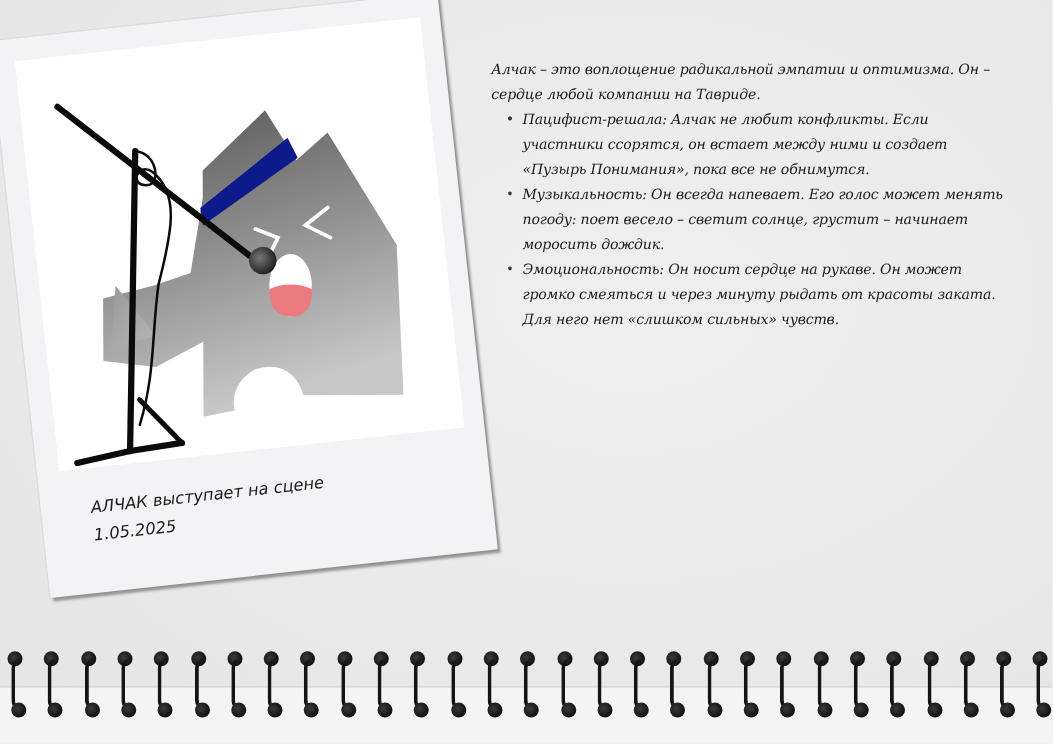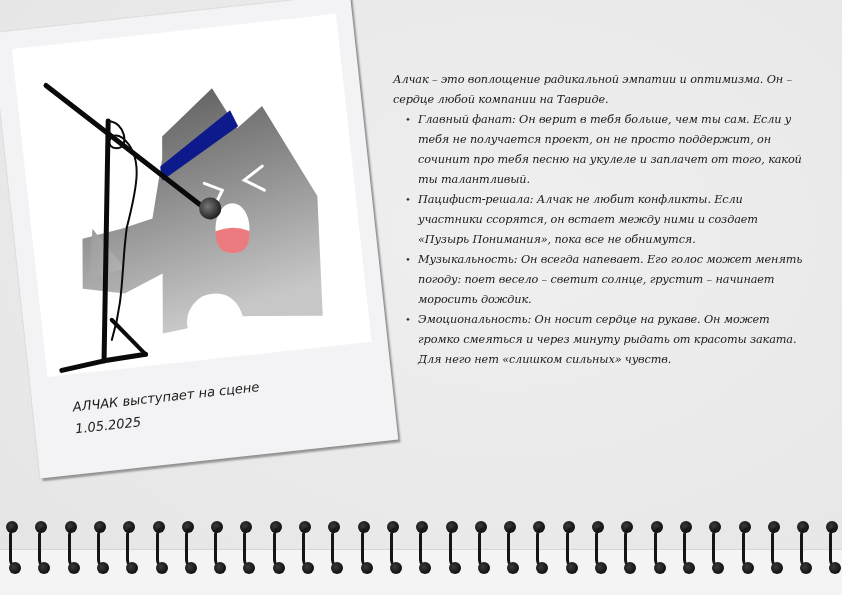--- a/index.html
+++ b/index.html
@@ -29,21 +29,20 @@
       position:absolute; left:40px; top:370px;
       font-family: "DejaVu Sans", sans-serif; font-style: italic;
       font-size:13px; color:#1b1b1b; line-height:22px;
     }
     
     .text-col {
       position:absolute; left:393px; top:46px; width:415px;
       font-family: "DejaVu Serif", serif; font-style:italic;
       font-size:11.3px; line-height:20px; color:#1a1a1a;
       letter-spacing:-0.15px;
-      margin-top:24px;
     }
     .text-col p { margin:0; }
     .text-col ul { list-style:none; margin:0; padding:0 0 0 25px; }
     .text-col li { position:relative; }
     .text-col li .bullet {
       position:absolute; left:-13px; top:0; font-style:normal; font-size:10px; color:#333;
     }
     
     .spiral-strip {
       position:absolute; left:0; top:519px; width:842px; height:60px;
@@ -121,21 +120,20 @@
       <div>АЛЧАК выступает на сцене</div>
       <div>1.05.2025</div>
     </div>
   </div>
 
   <div class="text-col">
     <p>Алчак – это воплощение радикальной эмпатии и оптимизма. Он – сердце любой компании на Тавриде.</p>
     <ul>
       <li>
         <span class="bullet">•</span>
-        <span>Главный фанат: Он верит в тебя больше, чем ты сам. Если у тебя не получается проект, он не просто поддержит, он сочинит про тебя песню на укулеле и заплачет от того, какой ты талантливый.</span>
       </li>
       <li>
         <span class="bullet">•</span>
         <span>Пацифист-решала: Алчак не любит конфликты. Если участники ссорятся, он встает между ними и создает «Пузырь Понимания», пока все не обнимутся.</span>
       </li>
       <li>
         <span class="bullet">•</span>
         <span>Музыкальность: Он всегда напевает. Его голос может менять погоду: поет весело – светит солнце, грустит – начинает моросить дождик.</span>
       </li>
       <li>

